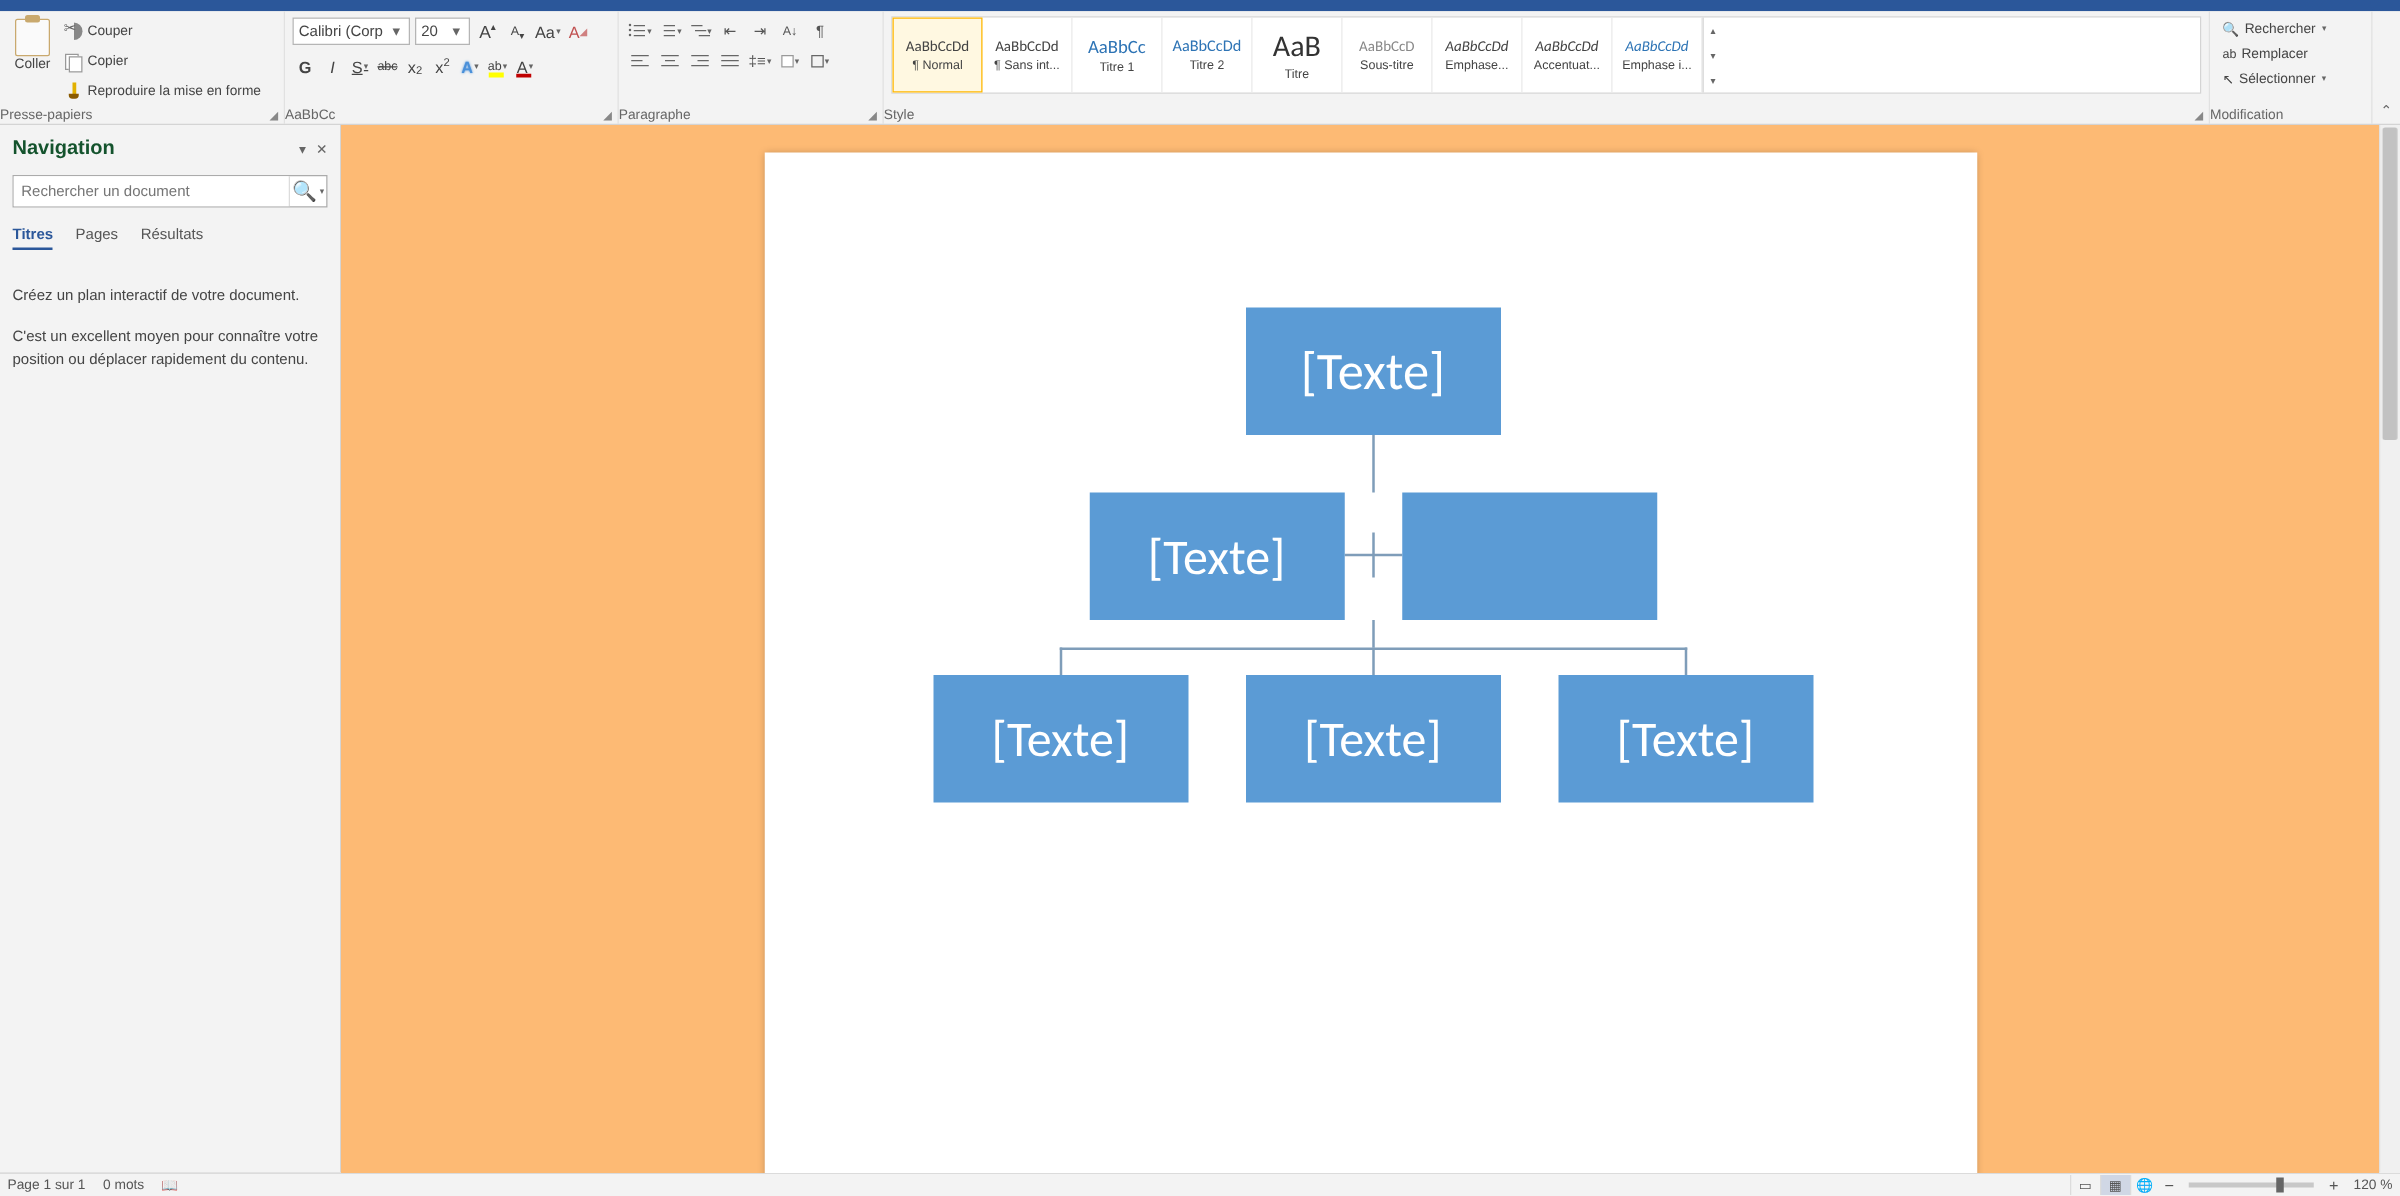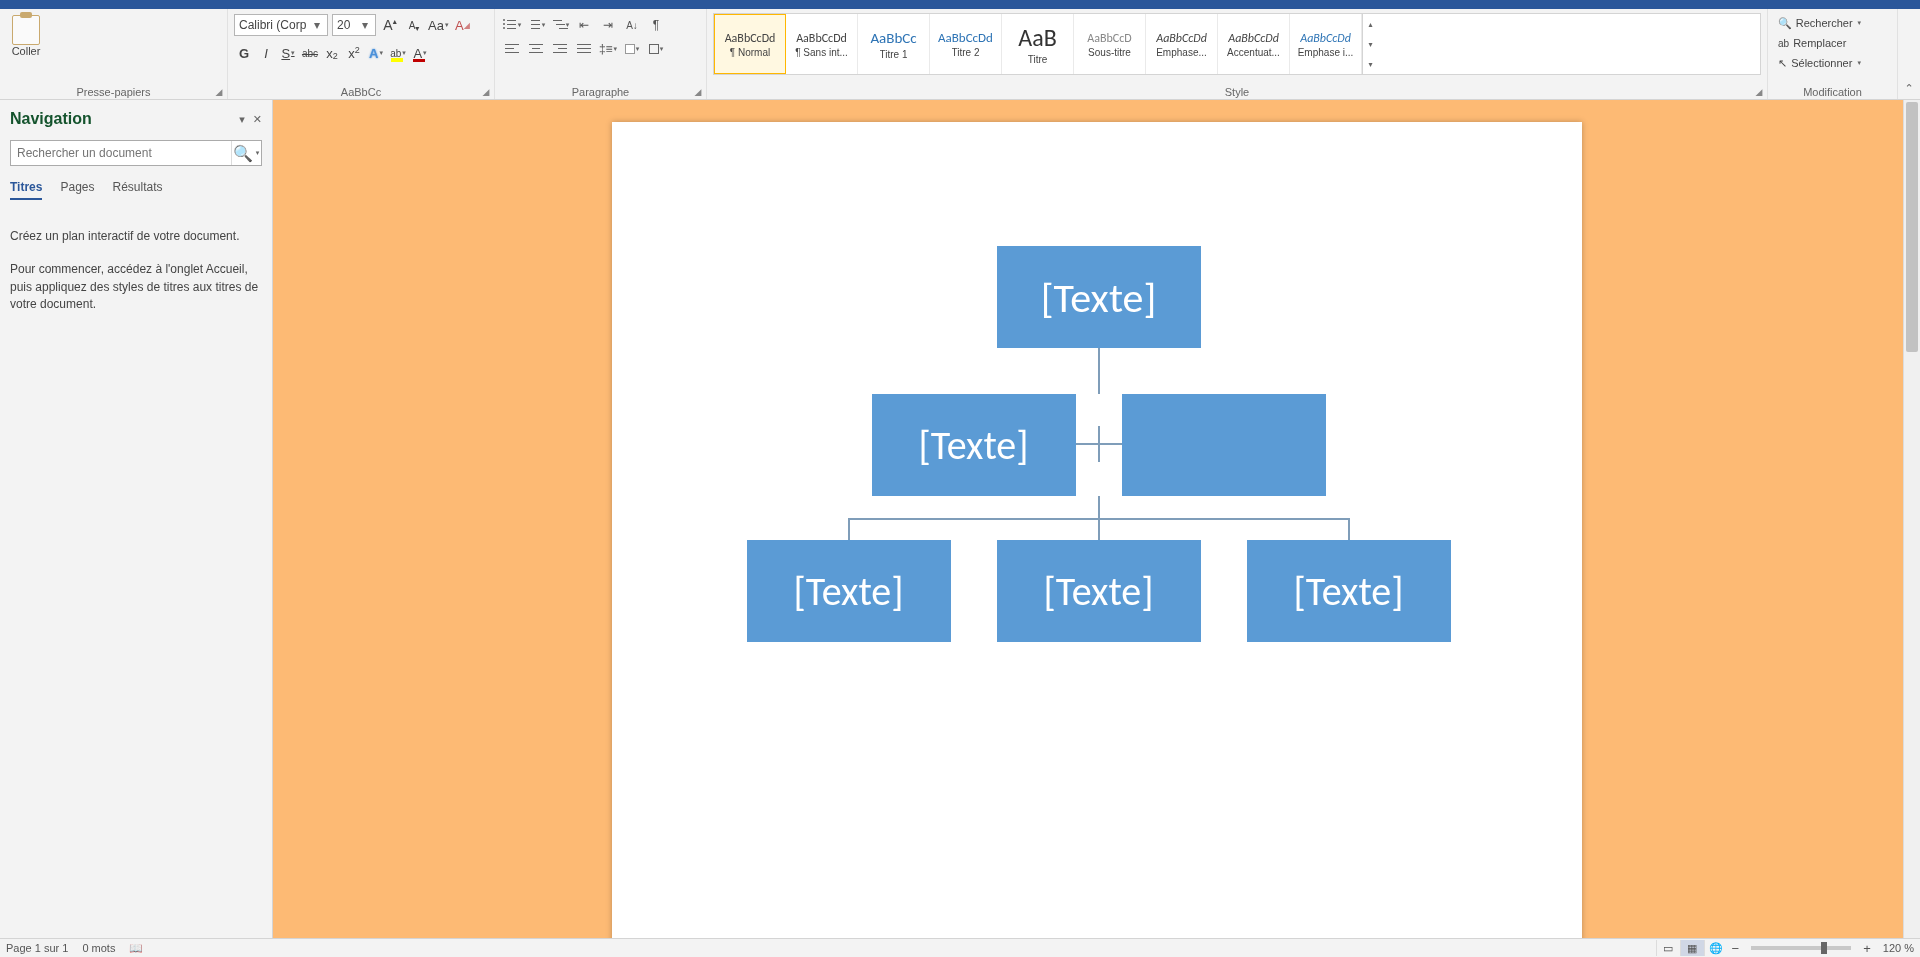--- a/index.html
+++ b/index.html
@@ -4,21 +4,21 @@
 <style>
 * { margin: 0; padding: 0; box-sizing: border-box; font-family: "Segoe UI", Tahoma, sans-serif; }
 body { background: #e6e6e6; width: 1920px; height: 957px; overflow: hidden; position: relative; }
 
 
 .titlebar { height: 9px; background: #2b579a; width: 100%; }
 
 
 .ribbon { height: 91px; background: #f3f3f3; border-bottom: 1px solid #d4d4d4; display: flex; font-size: 11px; color: #444; position: relative; }
 .ribbon-group { border-right: 1px solid #e1e1e1; position: relative; padding: 4px 6px 14px 6px; display: flex; flex-direction: column; }
-.ribbon-group-label { position: absolute; bottom: 1px; left: 0; right: 0; text-align: center; font-size: 11px; color: #666; }
+.ribbon-group-label { position: absolute; bottom: 1px; left: 0; right: 0; font-size: 11px; color: #666; }
 .dlg-launcher { position: absolute; right: 3px; bottom: 2px; width: 10px; height: 10px; font-size: 9px; color: #888; cursor: pointer; text-align: center; }
 
 
 .clipboard { width: 228px; }
 .clipboard-inner { display: flex; gap: 6px; }
 .paste-big { display: flex; flex-direction: column; align-items: center; width: 40px; cursor: pointer; }
 .paste-icon-shape { width: 28px; height: 30px; background: #fafafa; border: 1px solid #c9a96e; border-radius: 2px; position: relative; margin-top: 2px;}
 .paste-icon-shape::before { content:""; position:absolute; top:-4px; left:7px; width:12px; height:6px; background:#c9a96e; border-radius:2px;}
 .clip-mini { display: flex; flex-direction: column; gap: 4px; padding-top: 2px;}
 .clip-row { display: flex; align-items: center; gap: 4px; cursor: pointer; height: 20px;}
@@ -135,20 +135,34 @@
 <div class="titlebar"></div>
 
 <div class="ribbon">
 
   <div class="ribbon-group clipboard">
     <div class="clipboard-inner">
       <div class="paste-big">
         <div class="paste-icon-shape"></div>
         <span>Coller</span>
       </div>
+      <div class="clip-mini">
+        <div class="clip-row">
+          <span class="ic ic-cut"></span>
+          <span>Couper</span>
+        </div>
+        <div class="clip-row">
+          <span class="ic ic-copy"></span>
+          <span>Copier</span>
+        </div>
+        <div class="clip-row">
+          <span class="ic ic-brush"></span>
+          <span>Reproduire la mise en forme</span>
+        </div>
+      </div>
     </div>
     <div class="ribbon-group-label">Presse-papiers</div>
     <div class="dlg-launcher">◢</div>
   </div>
 
   <div class="ribbon-group font-group">
     <div class="font-row1">
       <div class="combo" style="width:94px;">
         <span style="flex:1;overflow:hidden;">Calibri (Corp</span>
         <span class="combo-dd">▾</span>
@@ -375,21 +389,21 @@
           <span class="dd-caret" style="margin-left:2px;">▾</span>
       </div>
     </div>
     <div class="nav-tabs">
       <div class="nav-tab active">Titres</div>
       <div class="nav-tab">Pages</div>
       <div class="nav-tab">Résultats</div>
     </div>
     <div class="nav-body">
       <p>Créez un plan interactif de votre document.</p>
-      <p>Pour commencer, accédez à l'onglet Accueil, puis appliquez des styles de titres aux titres de votre document.</p>
+      <p>C'est un excellent moyen pour connaître votre position ou déplacer rapidement du contenu.</p>
     </div>
   </div>
 
   <div class="doc-scroll">
     <div class="page">
       <div class="smartart">
 
         <div class="sa-line connector-v1"></div>
         <div class="sa-line connector-h1"></div>
         <div class="sa-line connector-cross-v"></div>

